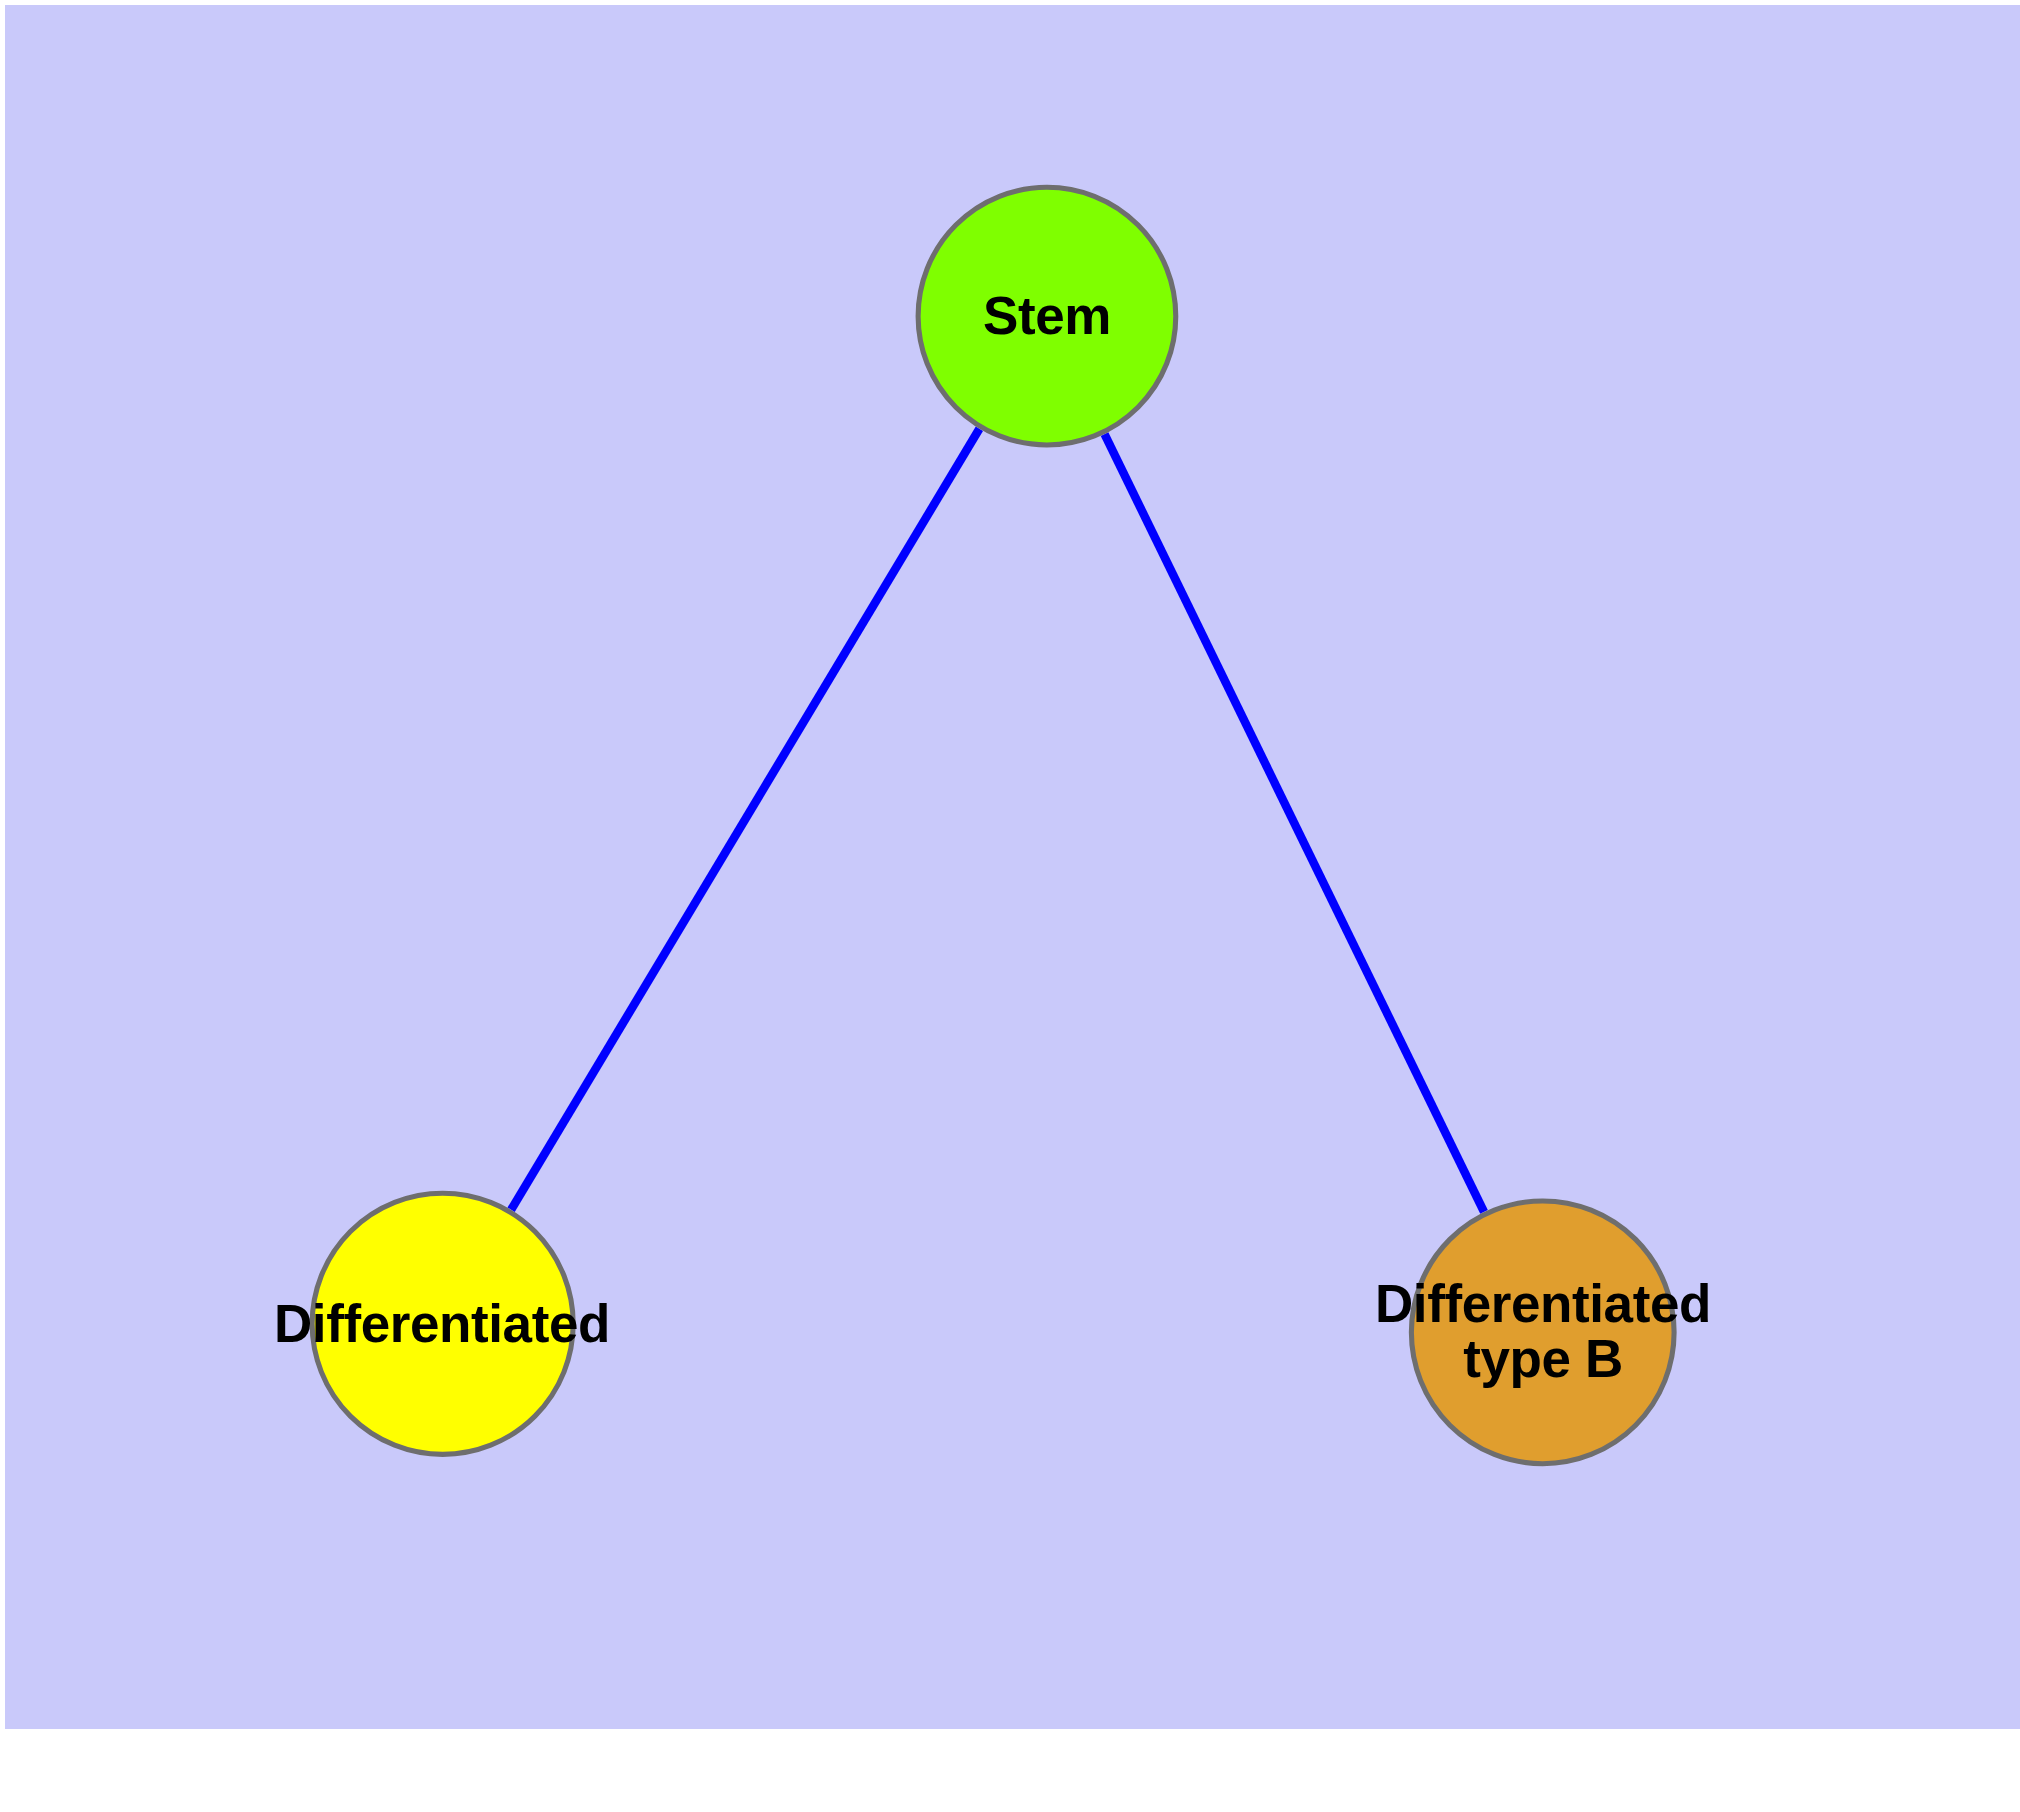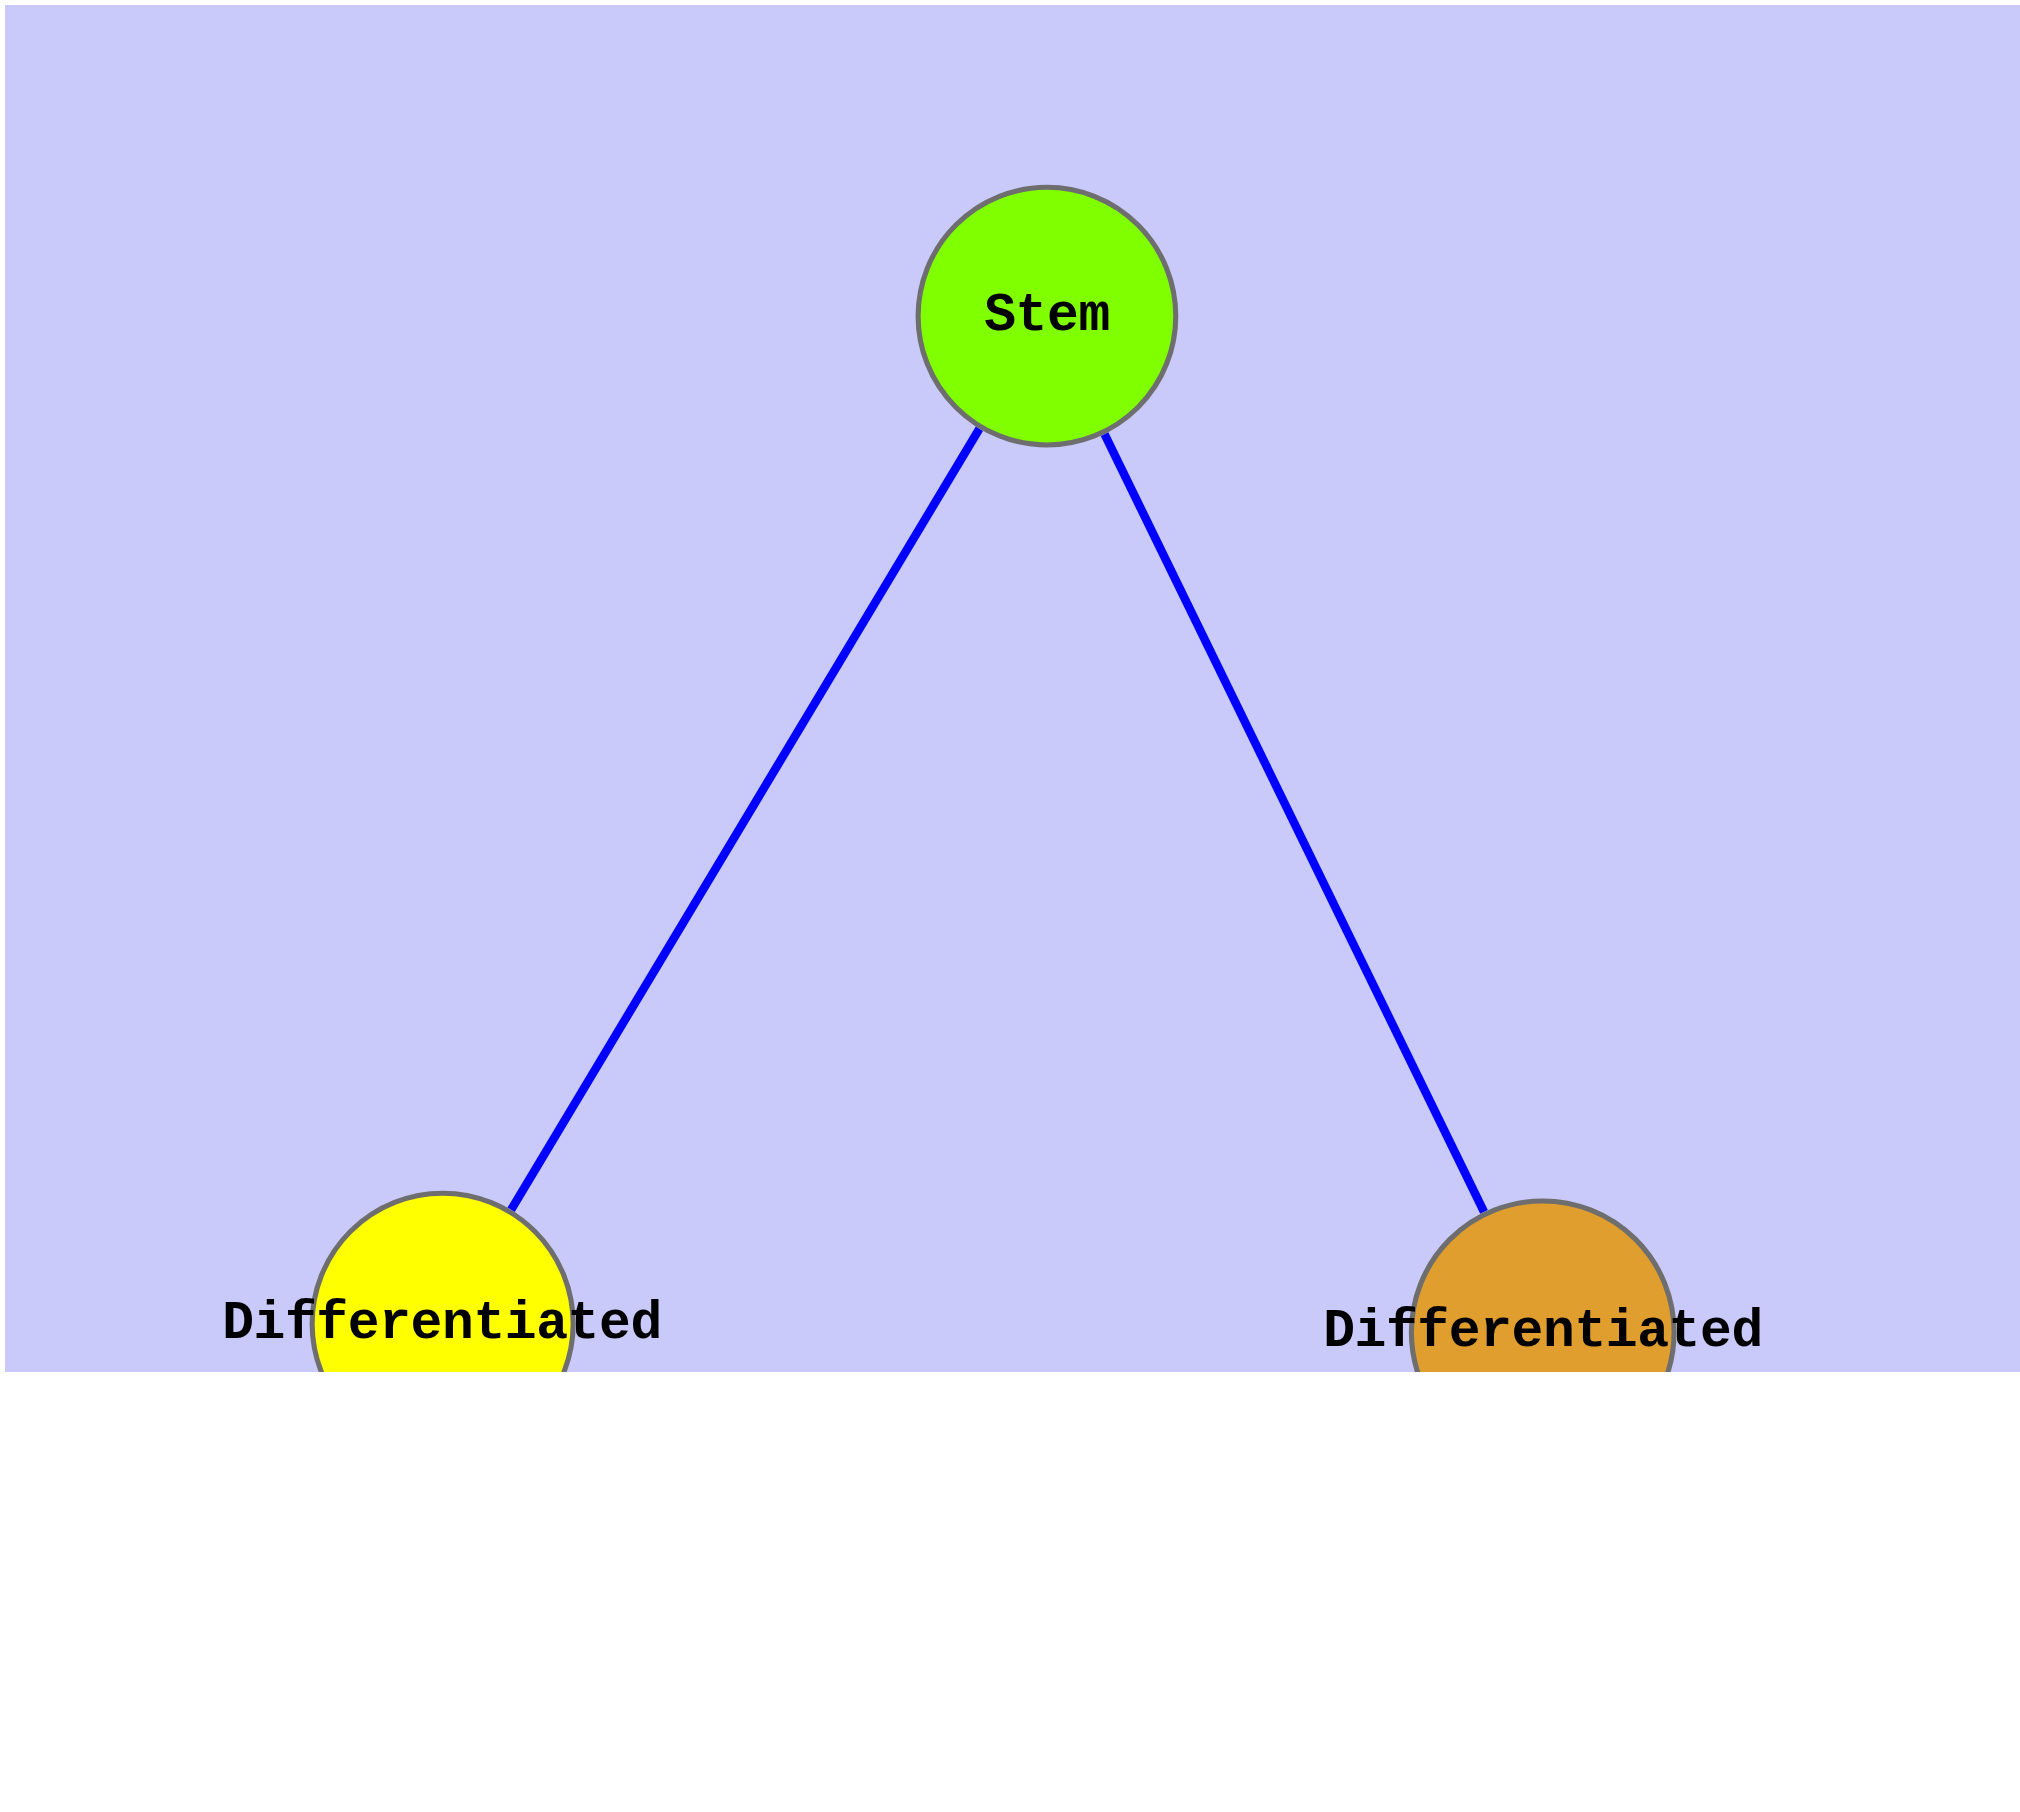--- a/index.html
+++ b/index.html
@@ -4,24 +4,24 @@
 <title>Cell Differentiation Graph</title>
 <style>
   html, body {
     margin: 0;
     padding: 0;
     background: #ffffff;
   }
   #stage {
     position: relative;
     width: 2021px;
-    height: 1372px;
+    height: 1729px;
     background: #ffffff;
     overflow: hidden;
-    font-family: Liberation Mono, monospace;
+    font-family: Liberation Sans, sans-serif;
   }
   #canvas-bg {
     position: absolute;
     left: 5.1px;
     top: 5.1px;
     width: 2015px;
     height: 1807px;
     background: #c9c9fa;
   }
   #graph-svg {
@@ -58,16 +58,16 @@
     <g id="node-layer">
         <circle cx="1235" cy="373" r="152" fill="#7fff00" stroke="#6e6e6e" stroke-width="6"></circle>
         <circle cx="522" cy="1562" r="154" fill="#ffff00" stroke="#6e6e6e" stroke-width="6"></circle>
         <circle cx="1820" cy="1572" r="155" fill="#e09e2e" stroke="#6e6e6e" stroke-width="6"></circle>
       </g>
   </svg>
 
   <div id="label-layer">
       <div class="node-label" style="left: 1047px; top: 316px; color: rgb(0, 0, 0); font-size: 53px;"><div>Stem</div></div>
       <div class="node-label" style="left: 442px; top: 1324px; color: rgb(0, 0, 0); font-size: 53px;"><div>Differentiated</div></div>
-      <div class="node-label" style="left: 1543px; top: 1332px; color: rgb(0, 0, 0); font-size: 53px;"><div>Differentiated</div></div>
+      <div class="node-label" style="left: 1543px; top: 1332px; color: rgb(0, 0, 0); font-size: 53px;"><div>Differentiated</div><div>type B</div></div>
     </div>
 </div>
 
 
 </body></html>

